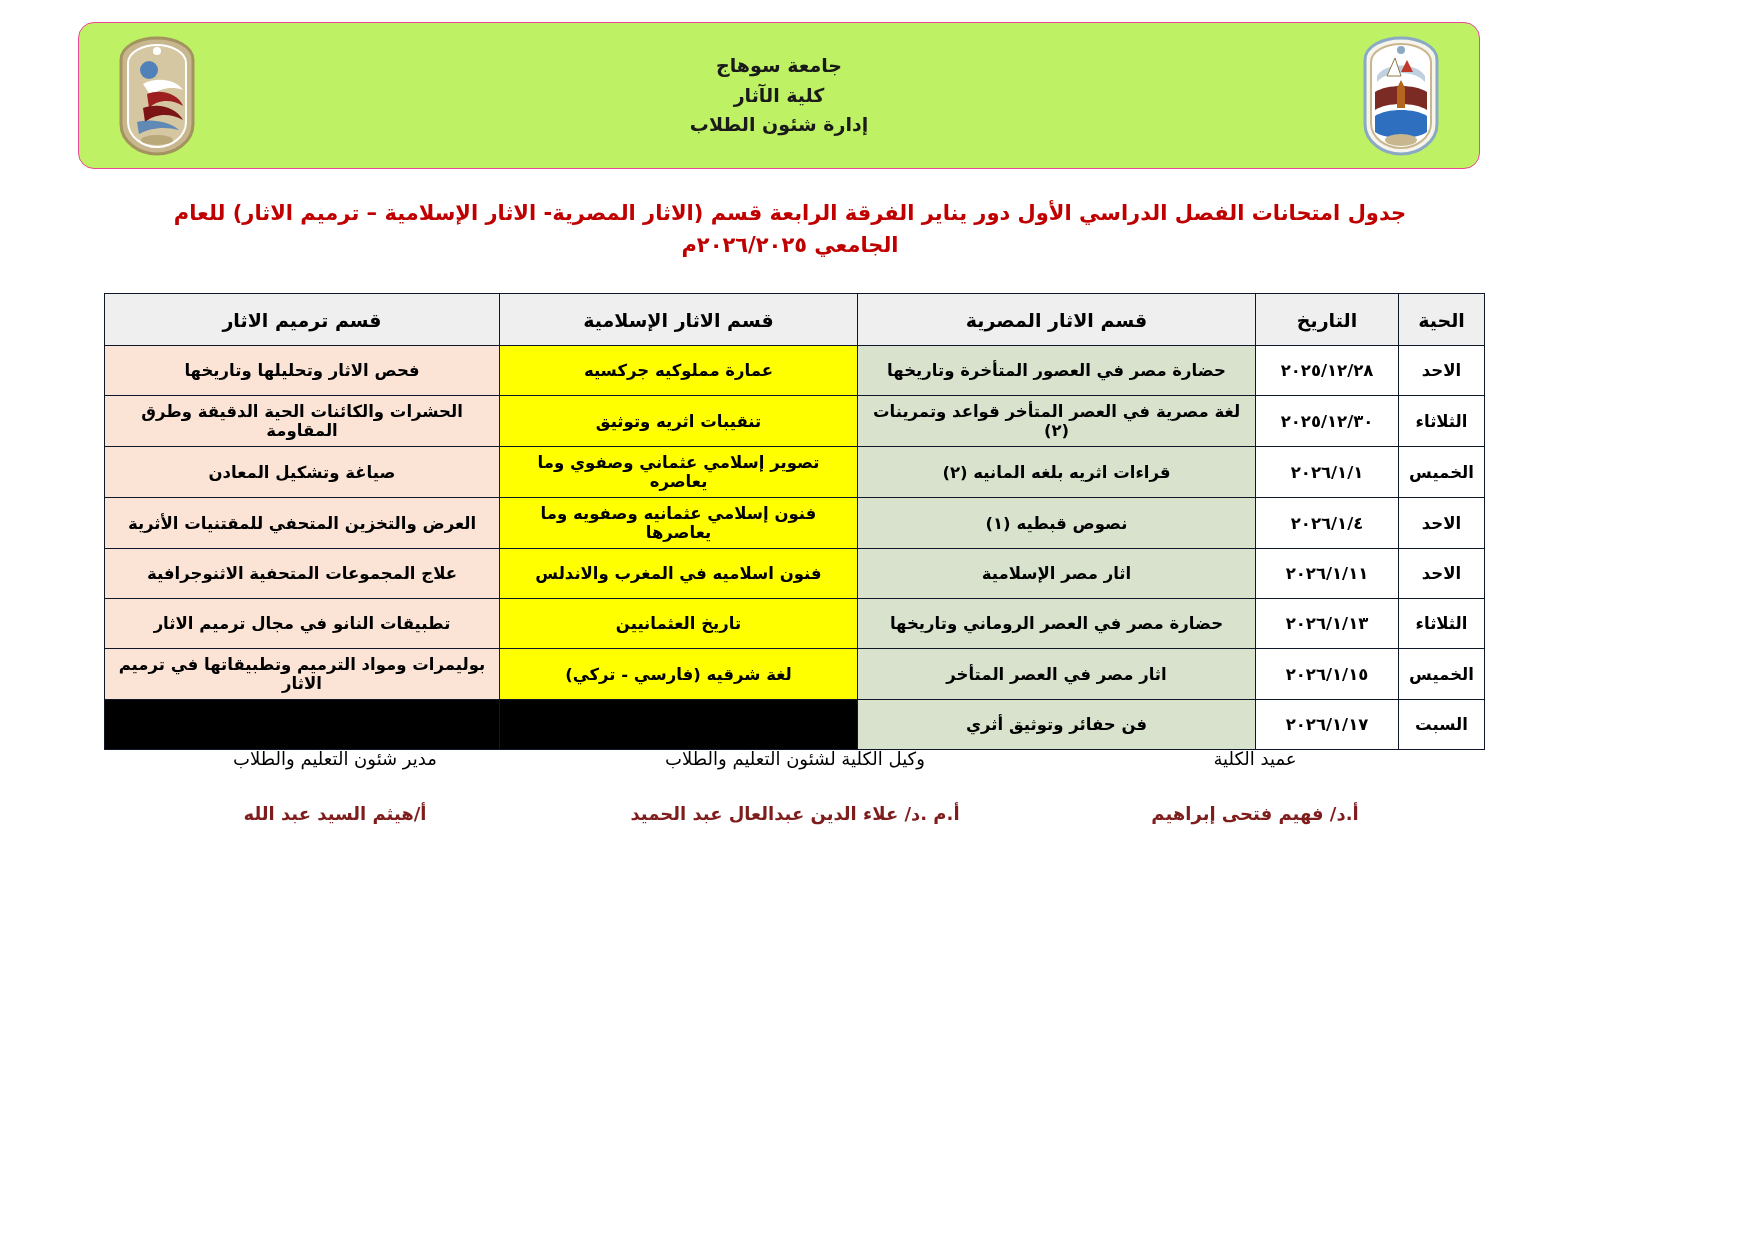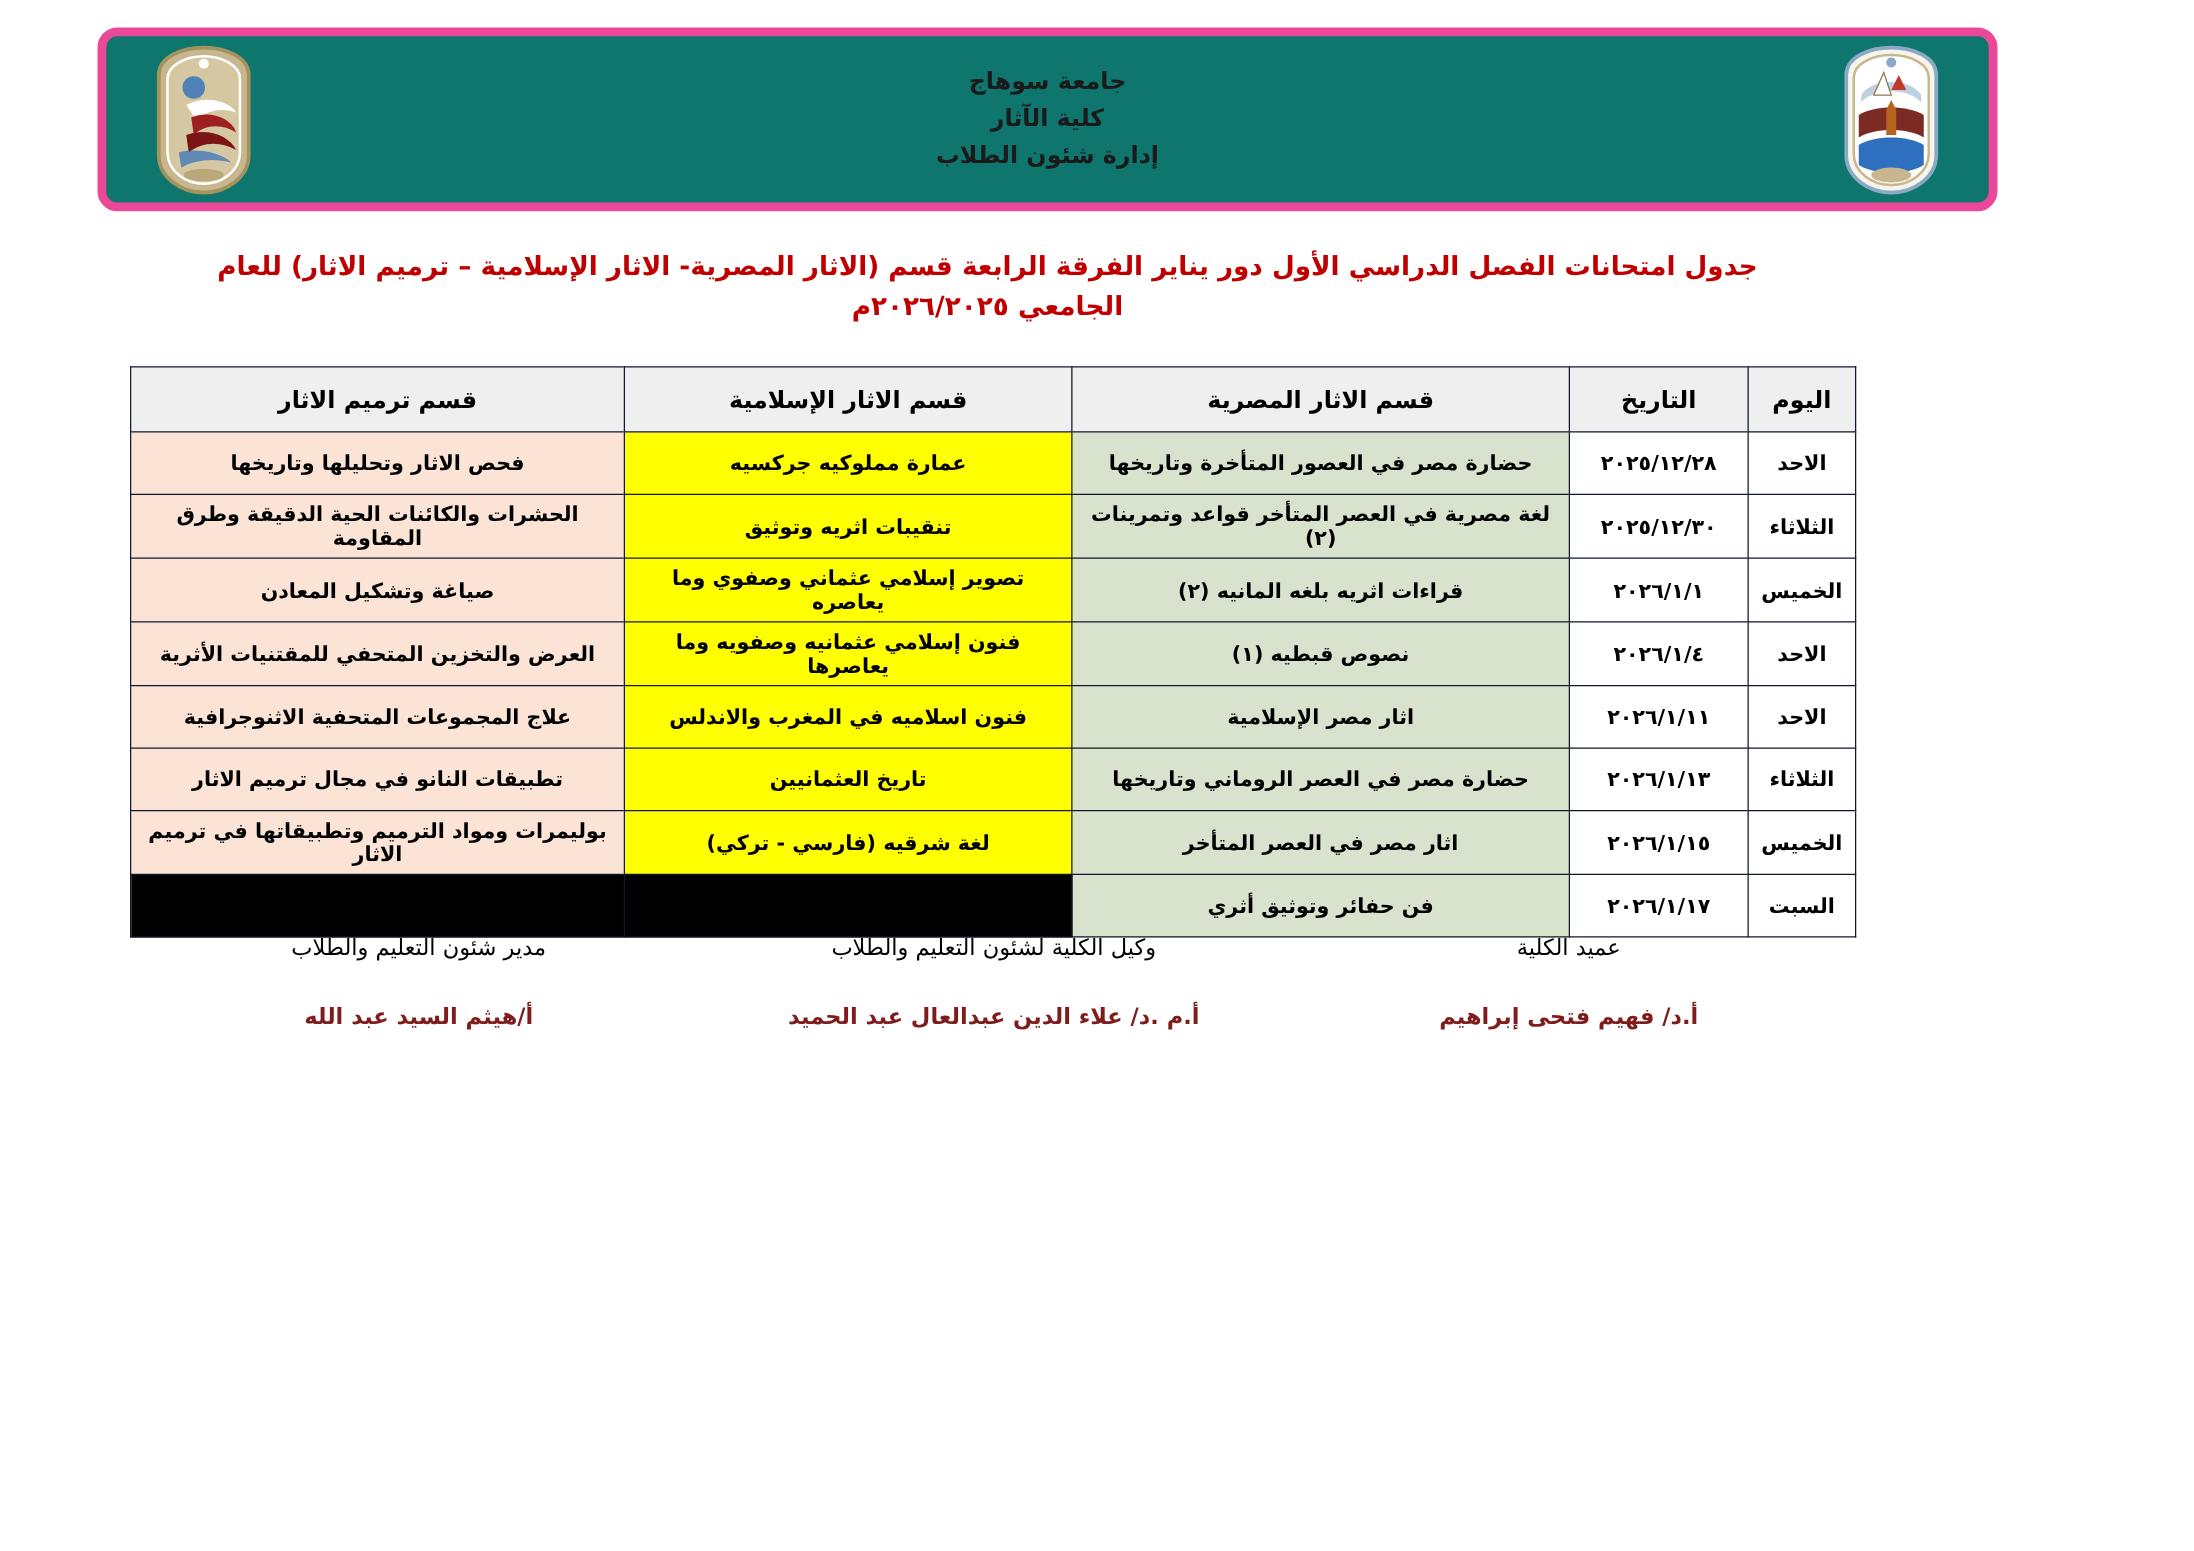--- a/index.html
+++ b/index.html
@@ -21,26 +21,26 @@
     height: 1241px;
     position: relative;
     box-sizing: border-box;
   }
 
   
   .header-band {
     position: absolute;
     left: 78px;
     top: 22px;
-    width: 1520px;
+    width: 1402px;
     height: 147px;
-    border: 7px solid #ec4899;
+    border: 1px solid #ec4899;
     border-radius: 16px;
     box-sizing: border-box;
-    background: #0f766e;
+    background: #bef264;
   }
 
   .header-inner {
     display: flex;
     align-items: center;
     justify-content: space-between;
     height: 100%;
     padding: 0 34px;
     box-sizing: border-box;
   }
@@ -212,21 +212,21 @@
     <table class="sched">
       <colgroup>
         <col class="c-day">
           <col class="c-date">
           <col class="c-egy">
           <col class="c-isl">
           <col class="c-res">
       </colgroup>
       <thead>
         <tr>
-          <th>اليوم</th>
+          <th>الحية</th>
           <th>التاريخ</th>
           <th>قسم الاثار المصرية</th>
           <th>قسم الاثار الإسلامية</th>
           <th>قسم ترميم الاثار</th>
         </tr>
       </thead>
       <tbody>
 
         <tr>
           <td class="day">الاحد</td>

